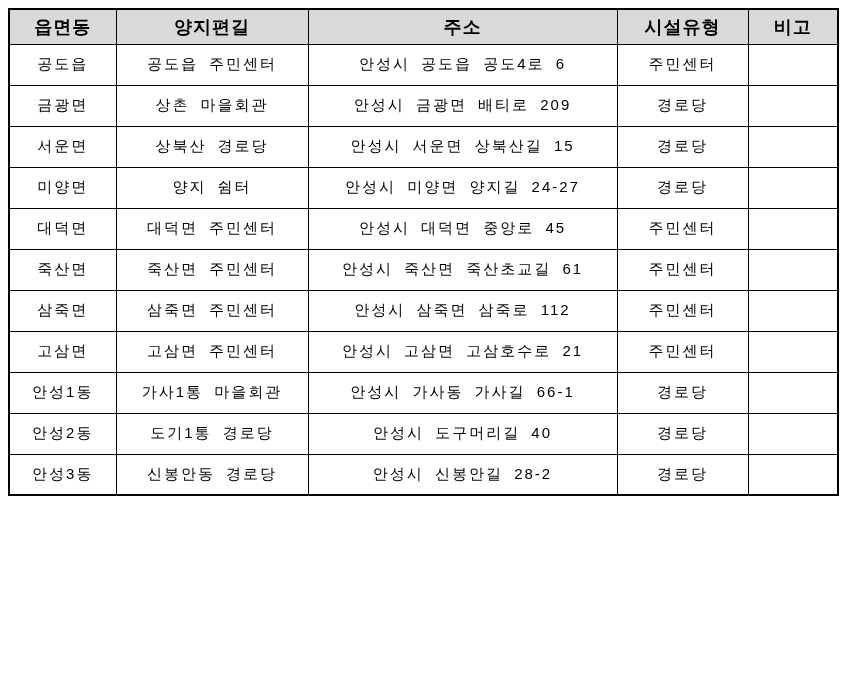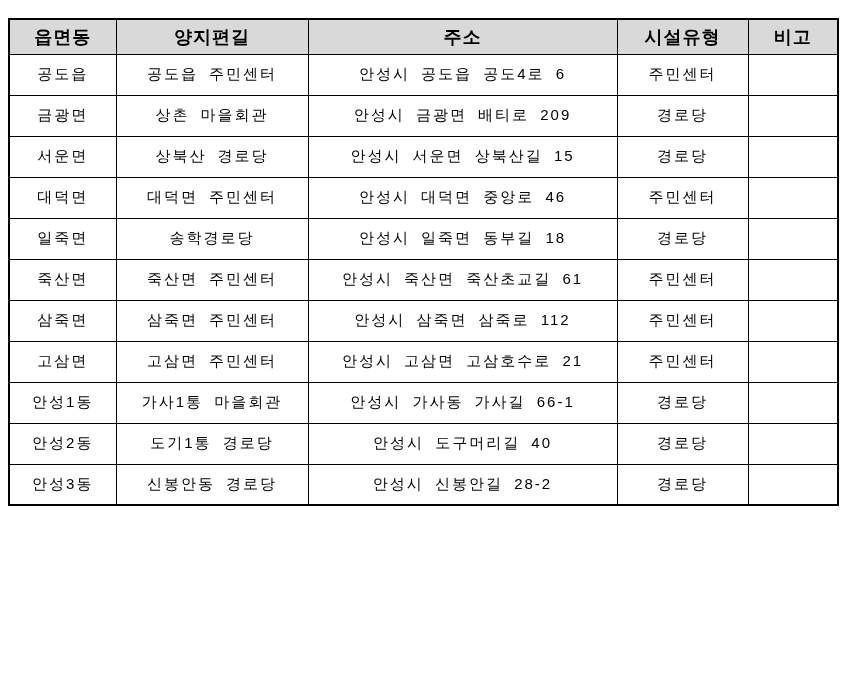--- a/index.html
+++ b/index.html
@@ -10,21 +10,21 @@
     height: 683px;
     font-family: "Liberation Sans", "DejaVu Sans", sans-serif;
     color: #000000;
   }
   .page {
     position: relative;
     width: 843px;
     height: 683px;
     background: #ffffff;
     box-sizing: border-box;
-    padding: 18px 6px 8px 8px;
+    padding: 8px 6px 8px 8px;
   }
   table.shelter-table {
     border-collapse: collapse;
     table-layout: fixed;
     width: 829px;
     border: 2px solid #000000;
   }
   table.shelter-table th,
   table.shelter-table td {
     border: 1px solid #000000;
@@ -92,31 +92,31 @@
         <td></td>
       </tr>
       <tr>
         <td>서운면</td>
         <td>상북산 경로당</td>
         <td>안성시 서운면 상북산길 15</td>
         <td>경로당</td>
         <td></td>
       </tr>
       <tr>
-        <td>대덕면</td>
-        <td>대덕면 주민센터</td>
-        <td>안성시 대덕면 중앙로 46</td>
-        <td>주민센터</td>
+        <td>미양면</td>
+        <td>양지 쉼터</td>
+        <td>안성시 미양면 양지길 24-27</td>
+        <td>경로당</td>
         <td></td>
       </tr>
       <tr>
-        <td>일죽면</td>
-        <td>송학경로당</td>
-        <td>안성시 일죽면 동부길 18</td>
-        <td>경로당</td>
+        <td>대덕면</td>
+        <td>대덕면 주민센터</td>
+        <td>안성시 대덕면 중앙로 45</td>
+        <td>주민센터</td>
         <td></td>
       </tr>
       <tr>
         <td>죽산면</td>
         <td>죽산면 주민센터</td>
         <td>안성시 죽산면 죽산초교길 61</td>
         <td>주민센터</td>
         <td></td>
       </tr>
       <tr>

